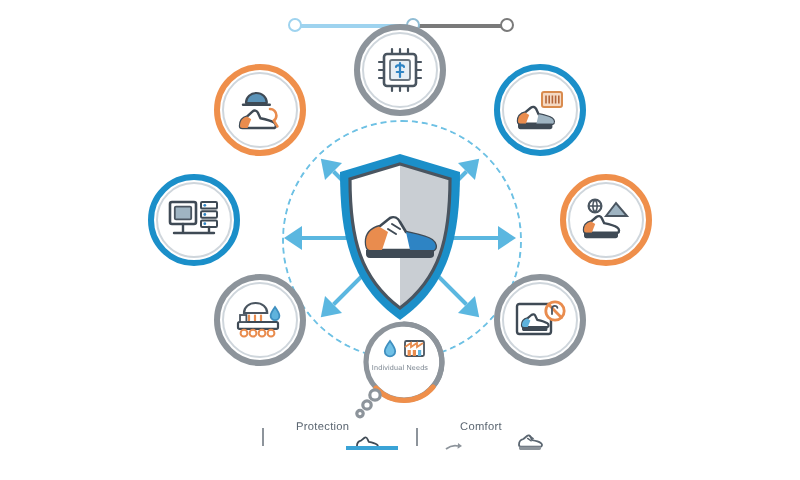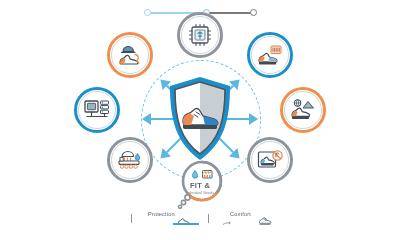--- a/index.html
+++ b/index.html
@@ -260,21 +260,20 @@
 
       <g>
         <rect x="38.5" y="10.5" width="9.5" height="7.5" rx="0.7" fill="#ffffff" stroke="#4a5560" stroke-width="0.9"></rect>
         <path d="M38.5 13.5l3-2v2l3-2v2l3-2" fill="none" stroke="#e98c4e" stroke-width="0.9"></path>
         <rect x="39.8" y="15" width="1.6" height="3" fill="#e98c4e"></rect>
         <rect x="42.4" y="15" width="1.6" height="3" fill="#e98c4e"></rect>
         <rect x="45" y="15" width="1.6" height="3" fill="#5fb3dd"></rect>
       </g>
     </svg>
     <div class="fit-text" style="top:21px;">
-      <div class="fit-main">FIT &amp;</div>
       <div class="fit-sub">Individual Needs</div>
     </div>
   </div>
 
   <div class="legend">
 
     <div class="leg-tick" style="left:131px;"></div>
     <div class="leg-item" style="left:148px;top:5px;">
       <span class="leg-label">Protection</span>
     </div>

